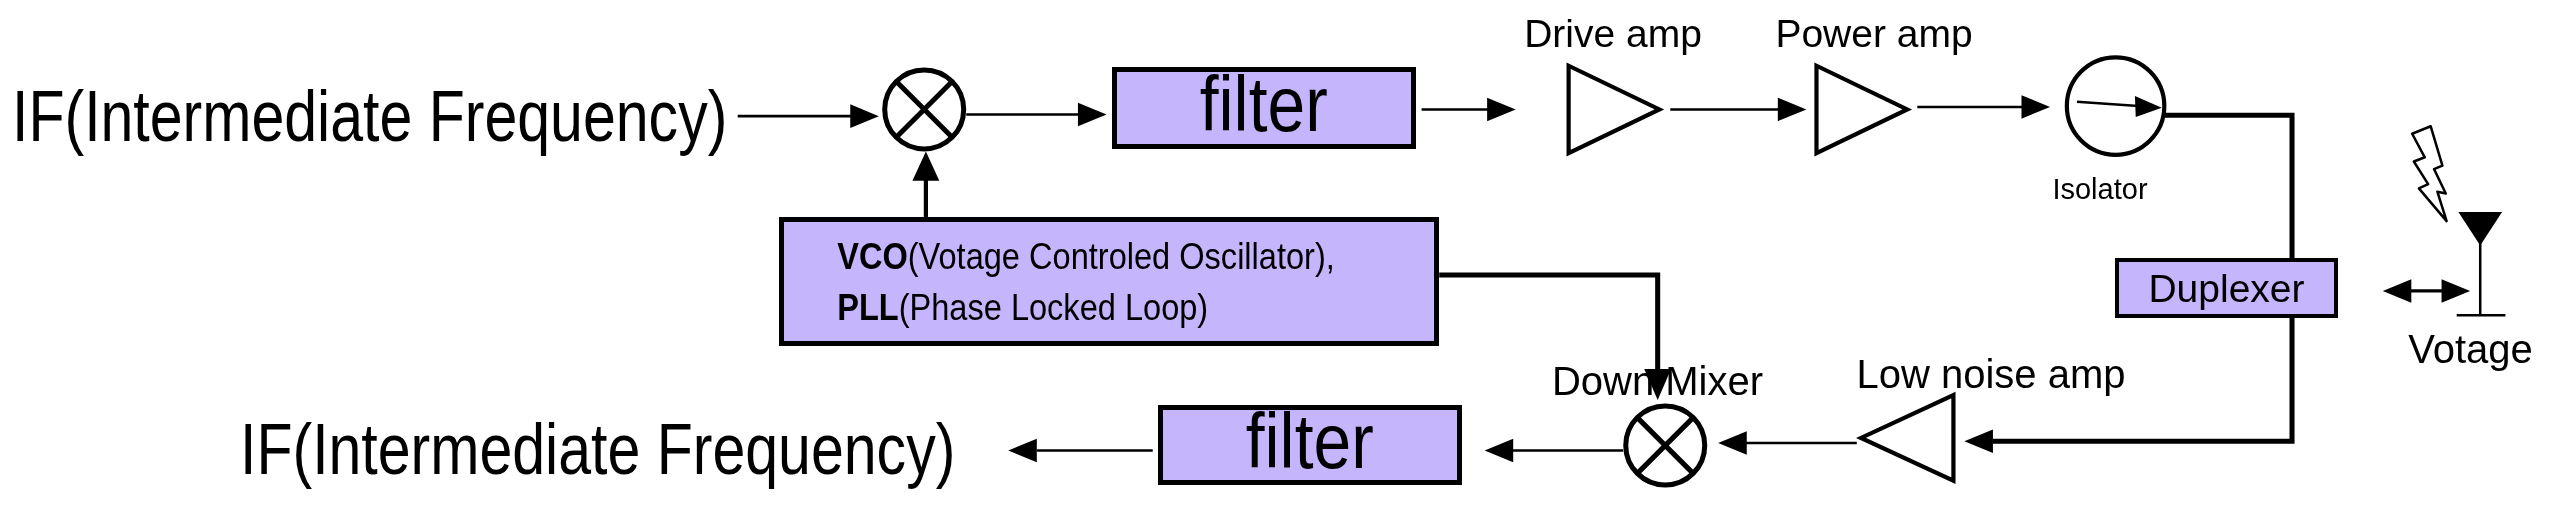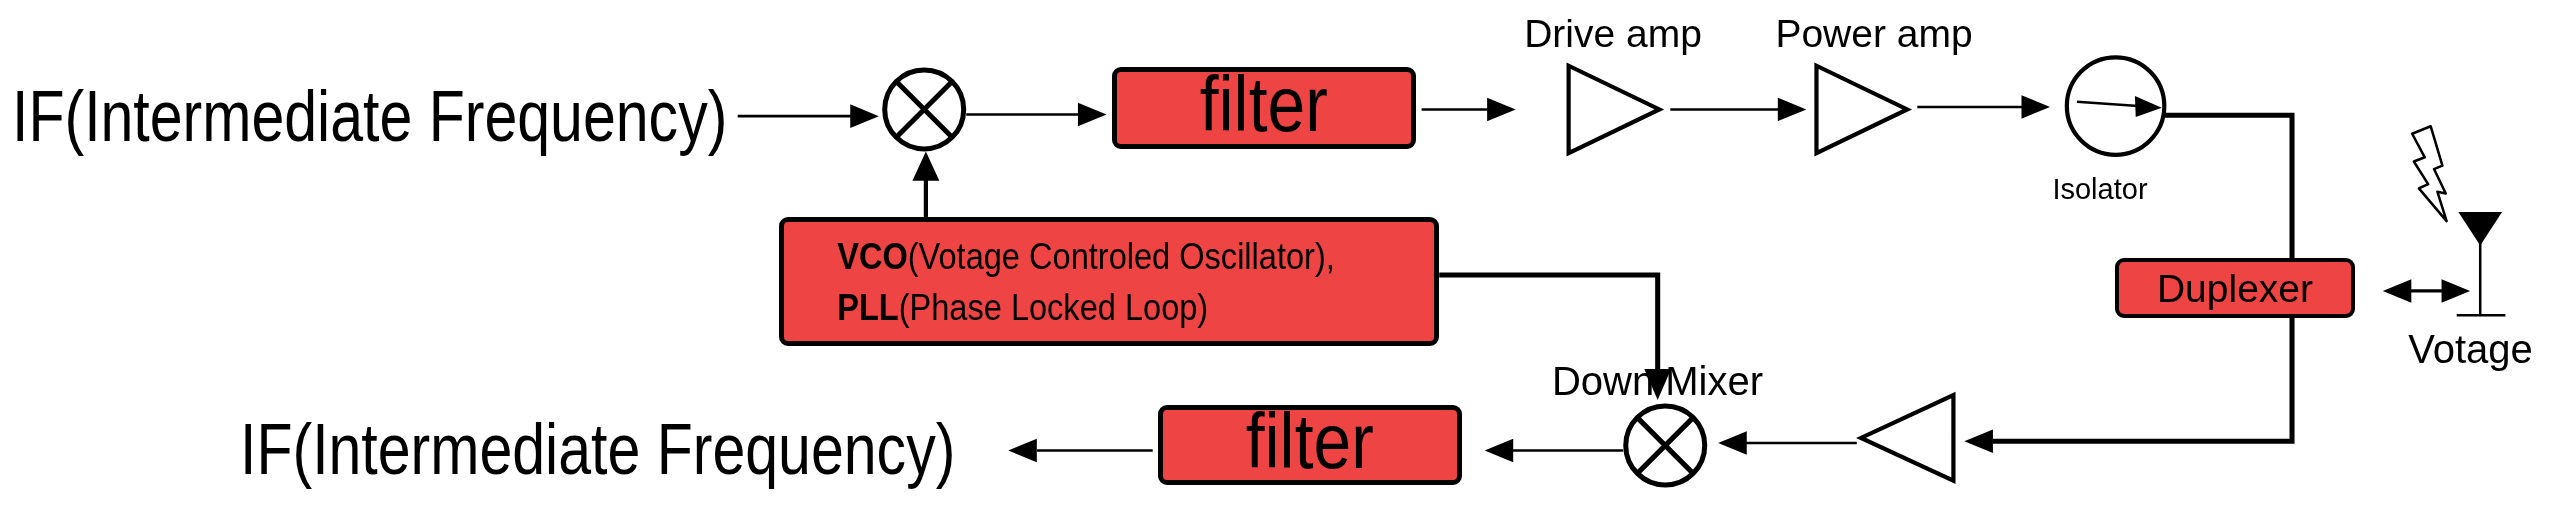--- a/index.html
+++ b/index.html
@@ -41,39 +41,38 @@
   
   .caption {
     font-size: 39px;
     line-height: 42px;
     text-align: center;
   }
   
   .block {
     position: absolute;
     box-sizing: border-box;
-    background: #ef4444;
+    background: #c4b5fd;
     display: flex;
     align-items: center;
     justify-content: center;
-    border-radius: 9px;
   }
   .filter-box {
     width: 304px;
     height: 82px;
     border: 5px solid #000;
   }
   .filter-box .txt {
     font-size: 77px;
     line-height: 77px;
     transform: scaleX(0.88);
     padding-bottom: 6.7px;
   }
   .duplexer-box {
-    width: 240px;
+    width: 223px;
     height: 60px;
     border: 4.2px solid #000;
   }
   .duplexer-box .txt {
     font-size: 39px;
     line-height: 39px;
   }
   .vco-box {
     width: 660px;
     height: 129px;
@@ -240,19 +239,22 @@
   </div>
 
   <div class="label caption" style="left:2378px; top:328px; width:185px; font-size:40px;">
     <span class="squeeze centered">Votage</span>
   </div>
 
   <div class="label caption" style="left:1523px; top:360px; width:269px; font-size:40px;">
     <span class="squeeze centered">Down Mixer</span>
   </div>
 
+  <div class="label caption" style="left:1827px; top:353px; width:328px; font-size:40px;">
+    <span class="squeeze centered">Low noise amp</span>
+  </div>
 
   <div class="label if-label" style="left:240px; top:413px;">
     <span class="squeeze">IF(Intermediate Frequency)</span>
   </div>
 
 </div>
 
 
 </body></html>

